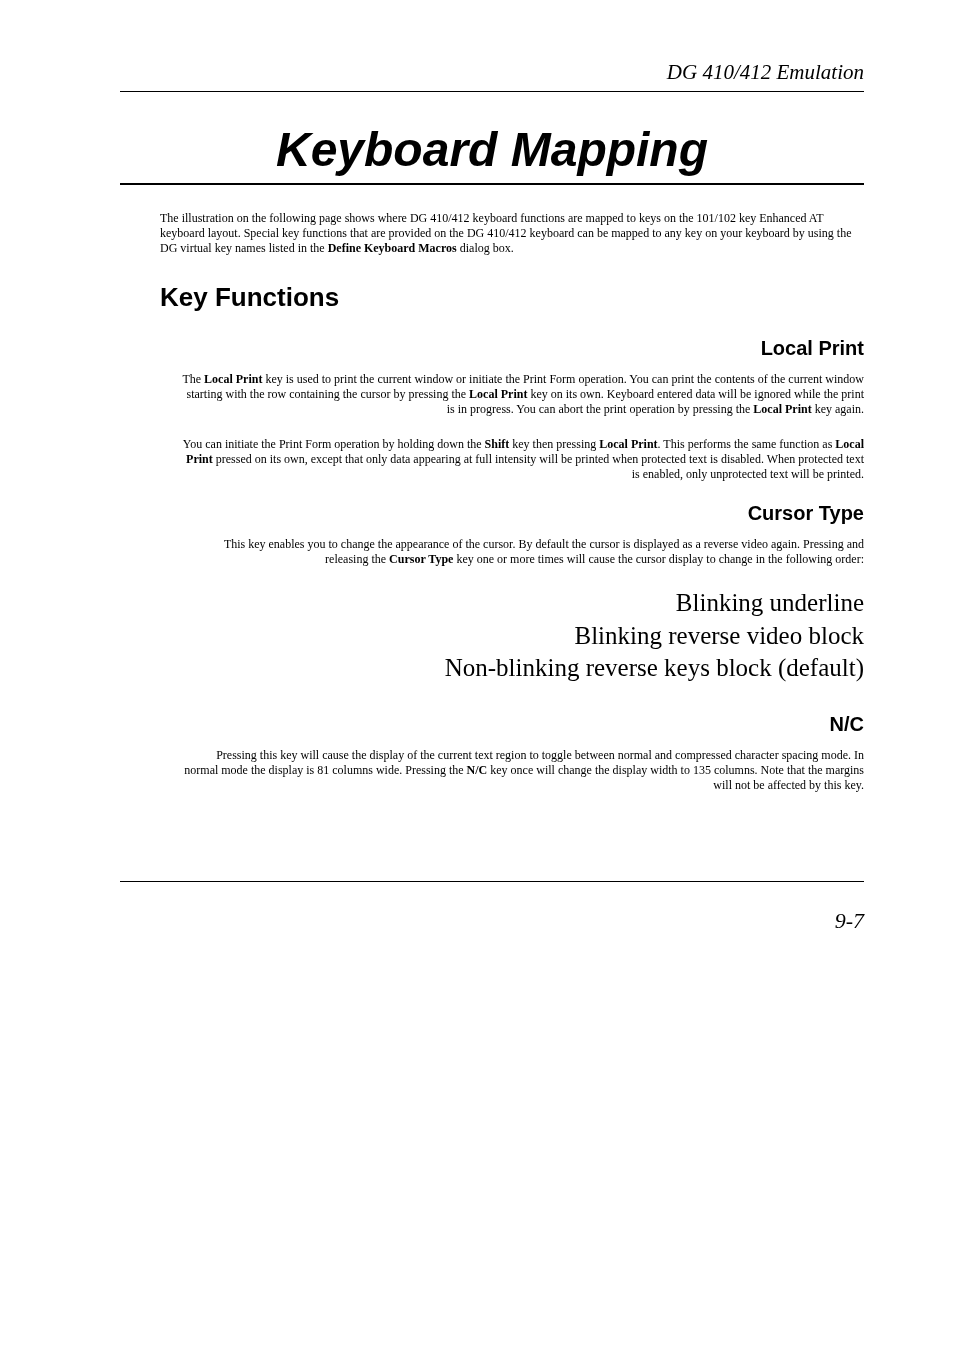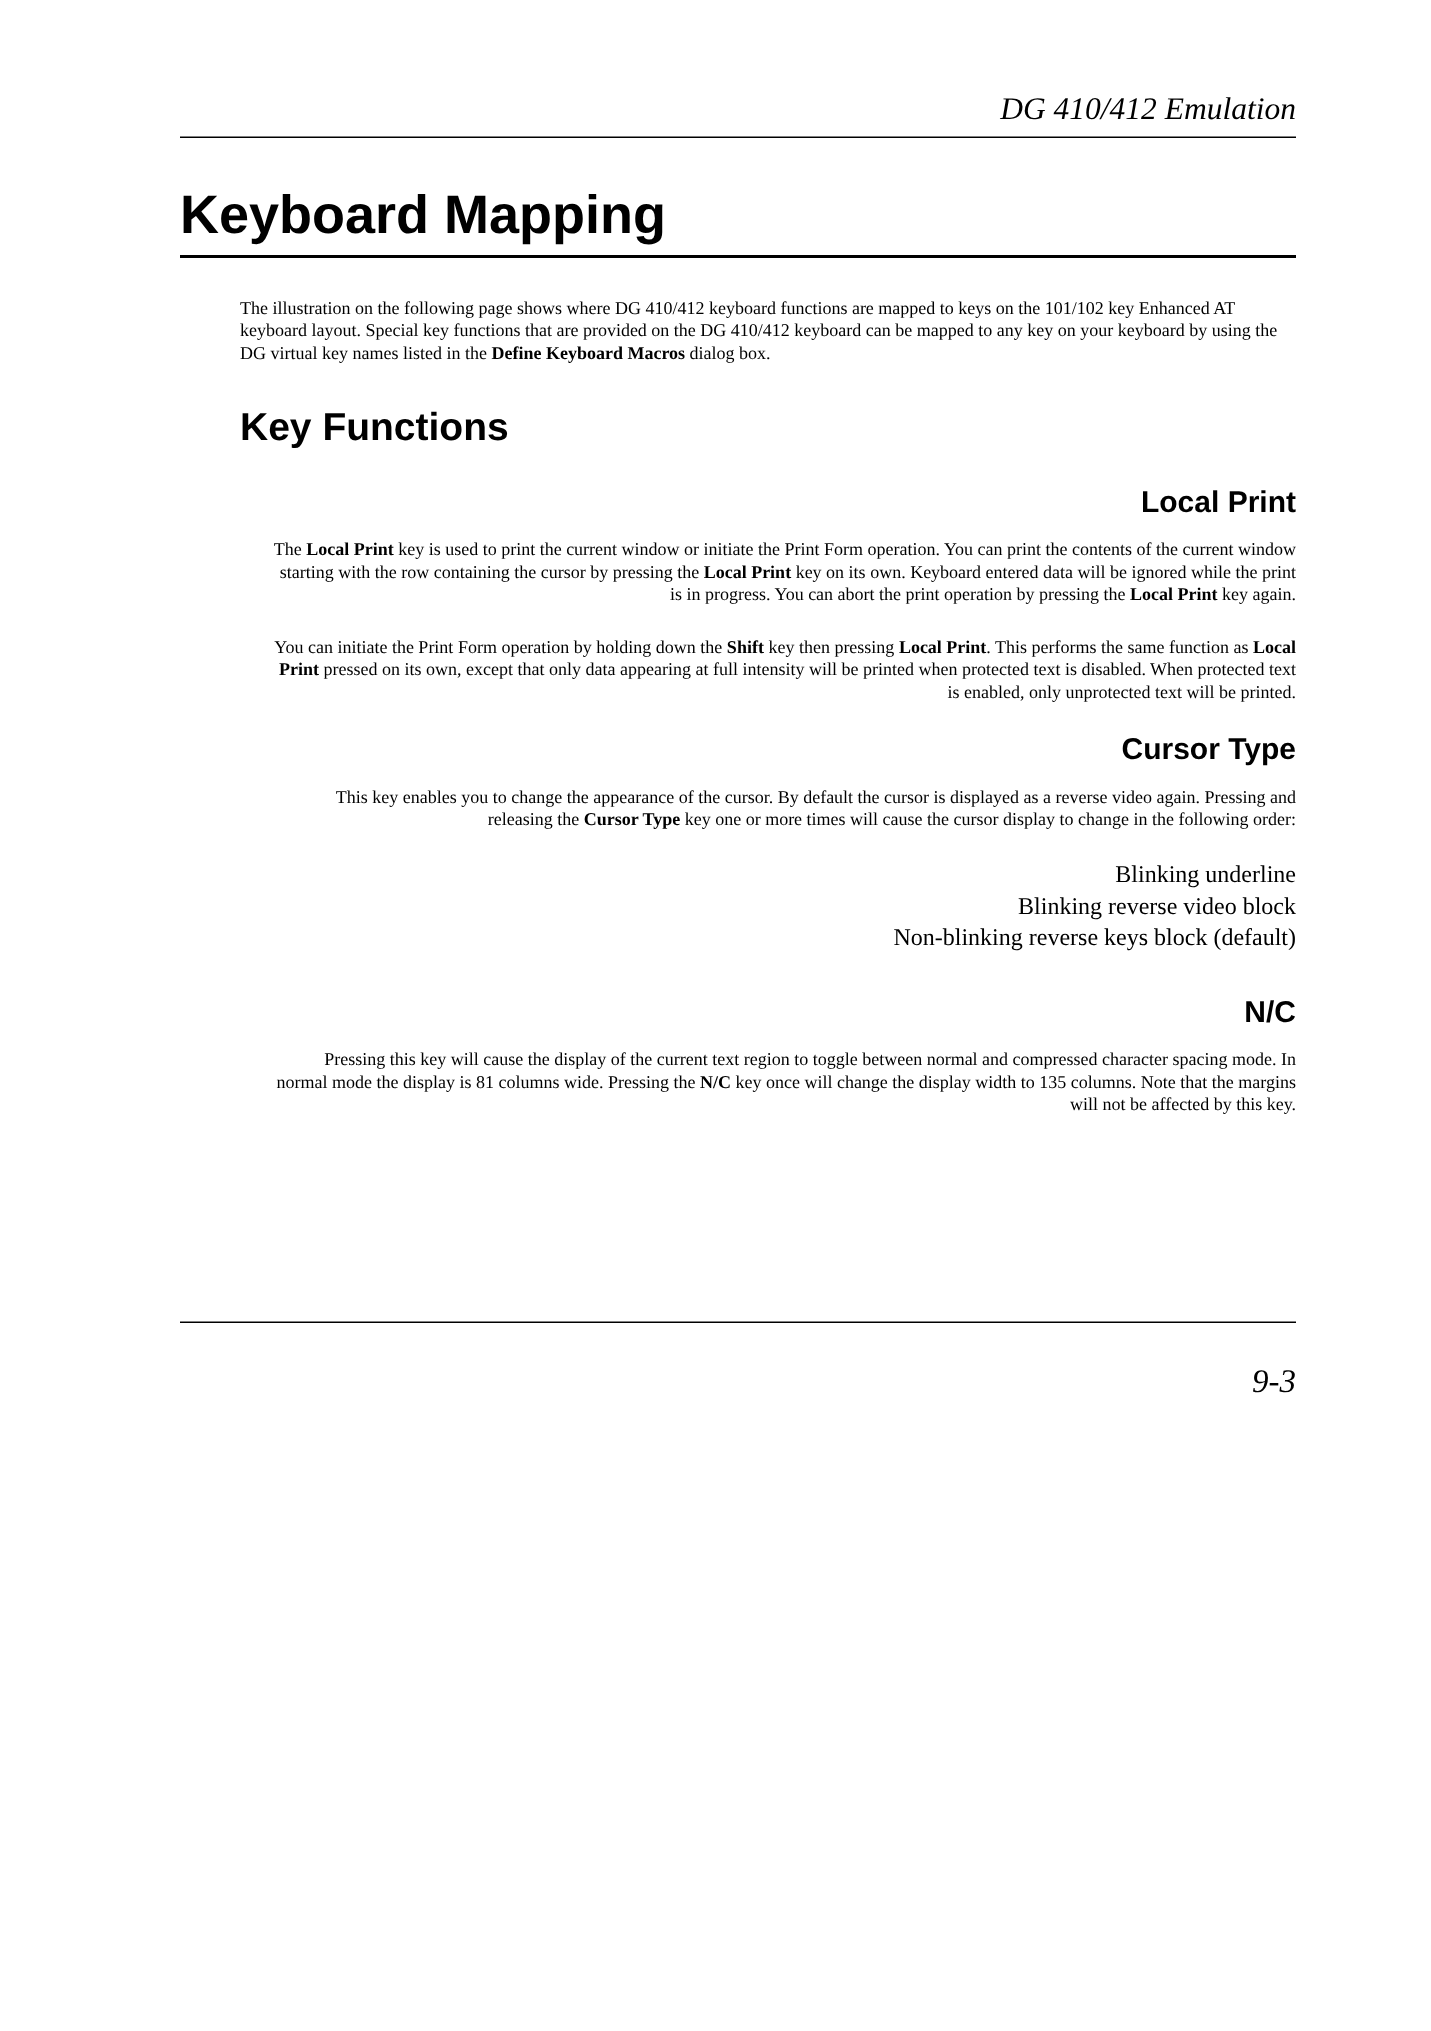--- a/index.html
+++ b/index.html
@@ -23,22 +23,24 @@
     margin: 0 0 6px 0;
   }
   .head-rule {
     border: none;
     border-top: 1.5px solid #000;
     margin: 0 0 30px 0;
   }
   .chapter-title {
     font-family: Arial, Helvetica, sans-serif;
     font-weight: bold;
-    font-size: 36px;
+    font-style: italic;
+    font-size: 48px;
     margin: 0 0 6px 0;
+    text-align: center;
   }
   .chapter-rule {
     border: none;
     border-top: 2px solid #000;
     margin: 0 0 26px 0;
   }
   .content {
     padding-left: 40px;
   }
   .para {
@@ -57,21 +59,21 @@
     text-align: right;
   }
   .h3 {
     font-family: Arial, Helvetica, sans-serif;
     font-weight: bold;
     font-size: 20px;
     margin: 10px 0 12px 0;
   }
   .cursor-list {
     margin: 4px 0 28px 200px;
-    font-size: 16px;
+    font-size: 25px;
     line-height: 1.3;
   }
   .bold { font-weight: bold; }
   .foot-rule {
     position: absolute;
     left: 120px;
     right: 90px;
     bottom: 90px;
     border: none;
     border-top: 1.5px solid #000;
@@ -125,14 +127,14 @@
 
       <h3 class="h3">N/C</h3>
       <p class="para">
         <span>Pressing this key will cause the display of the current text region to toggle between normal and compressed character spacing mode. In normal mode the display is 81 columns wide. Pressing the </span><span class="bold">N/C</span><span> key once will change the display width to 135 columns. Note that the margins will not be affected by this key.</span>
       </p>
 
     </div>
   </div>
 
   <hr class="foot-rule">
-  <div class="page-num">9-3</div>
+  <div class="page-num">9-7</div>
 </div>
 
 </body></html>

